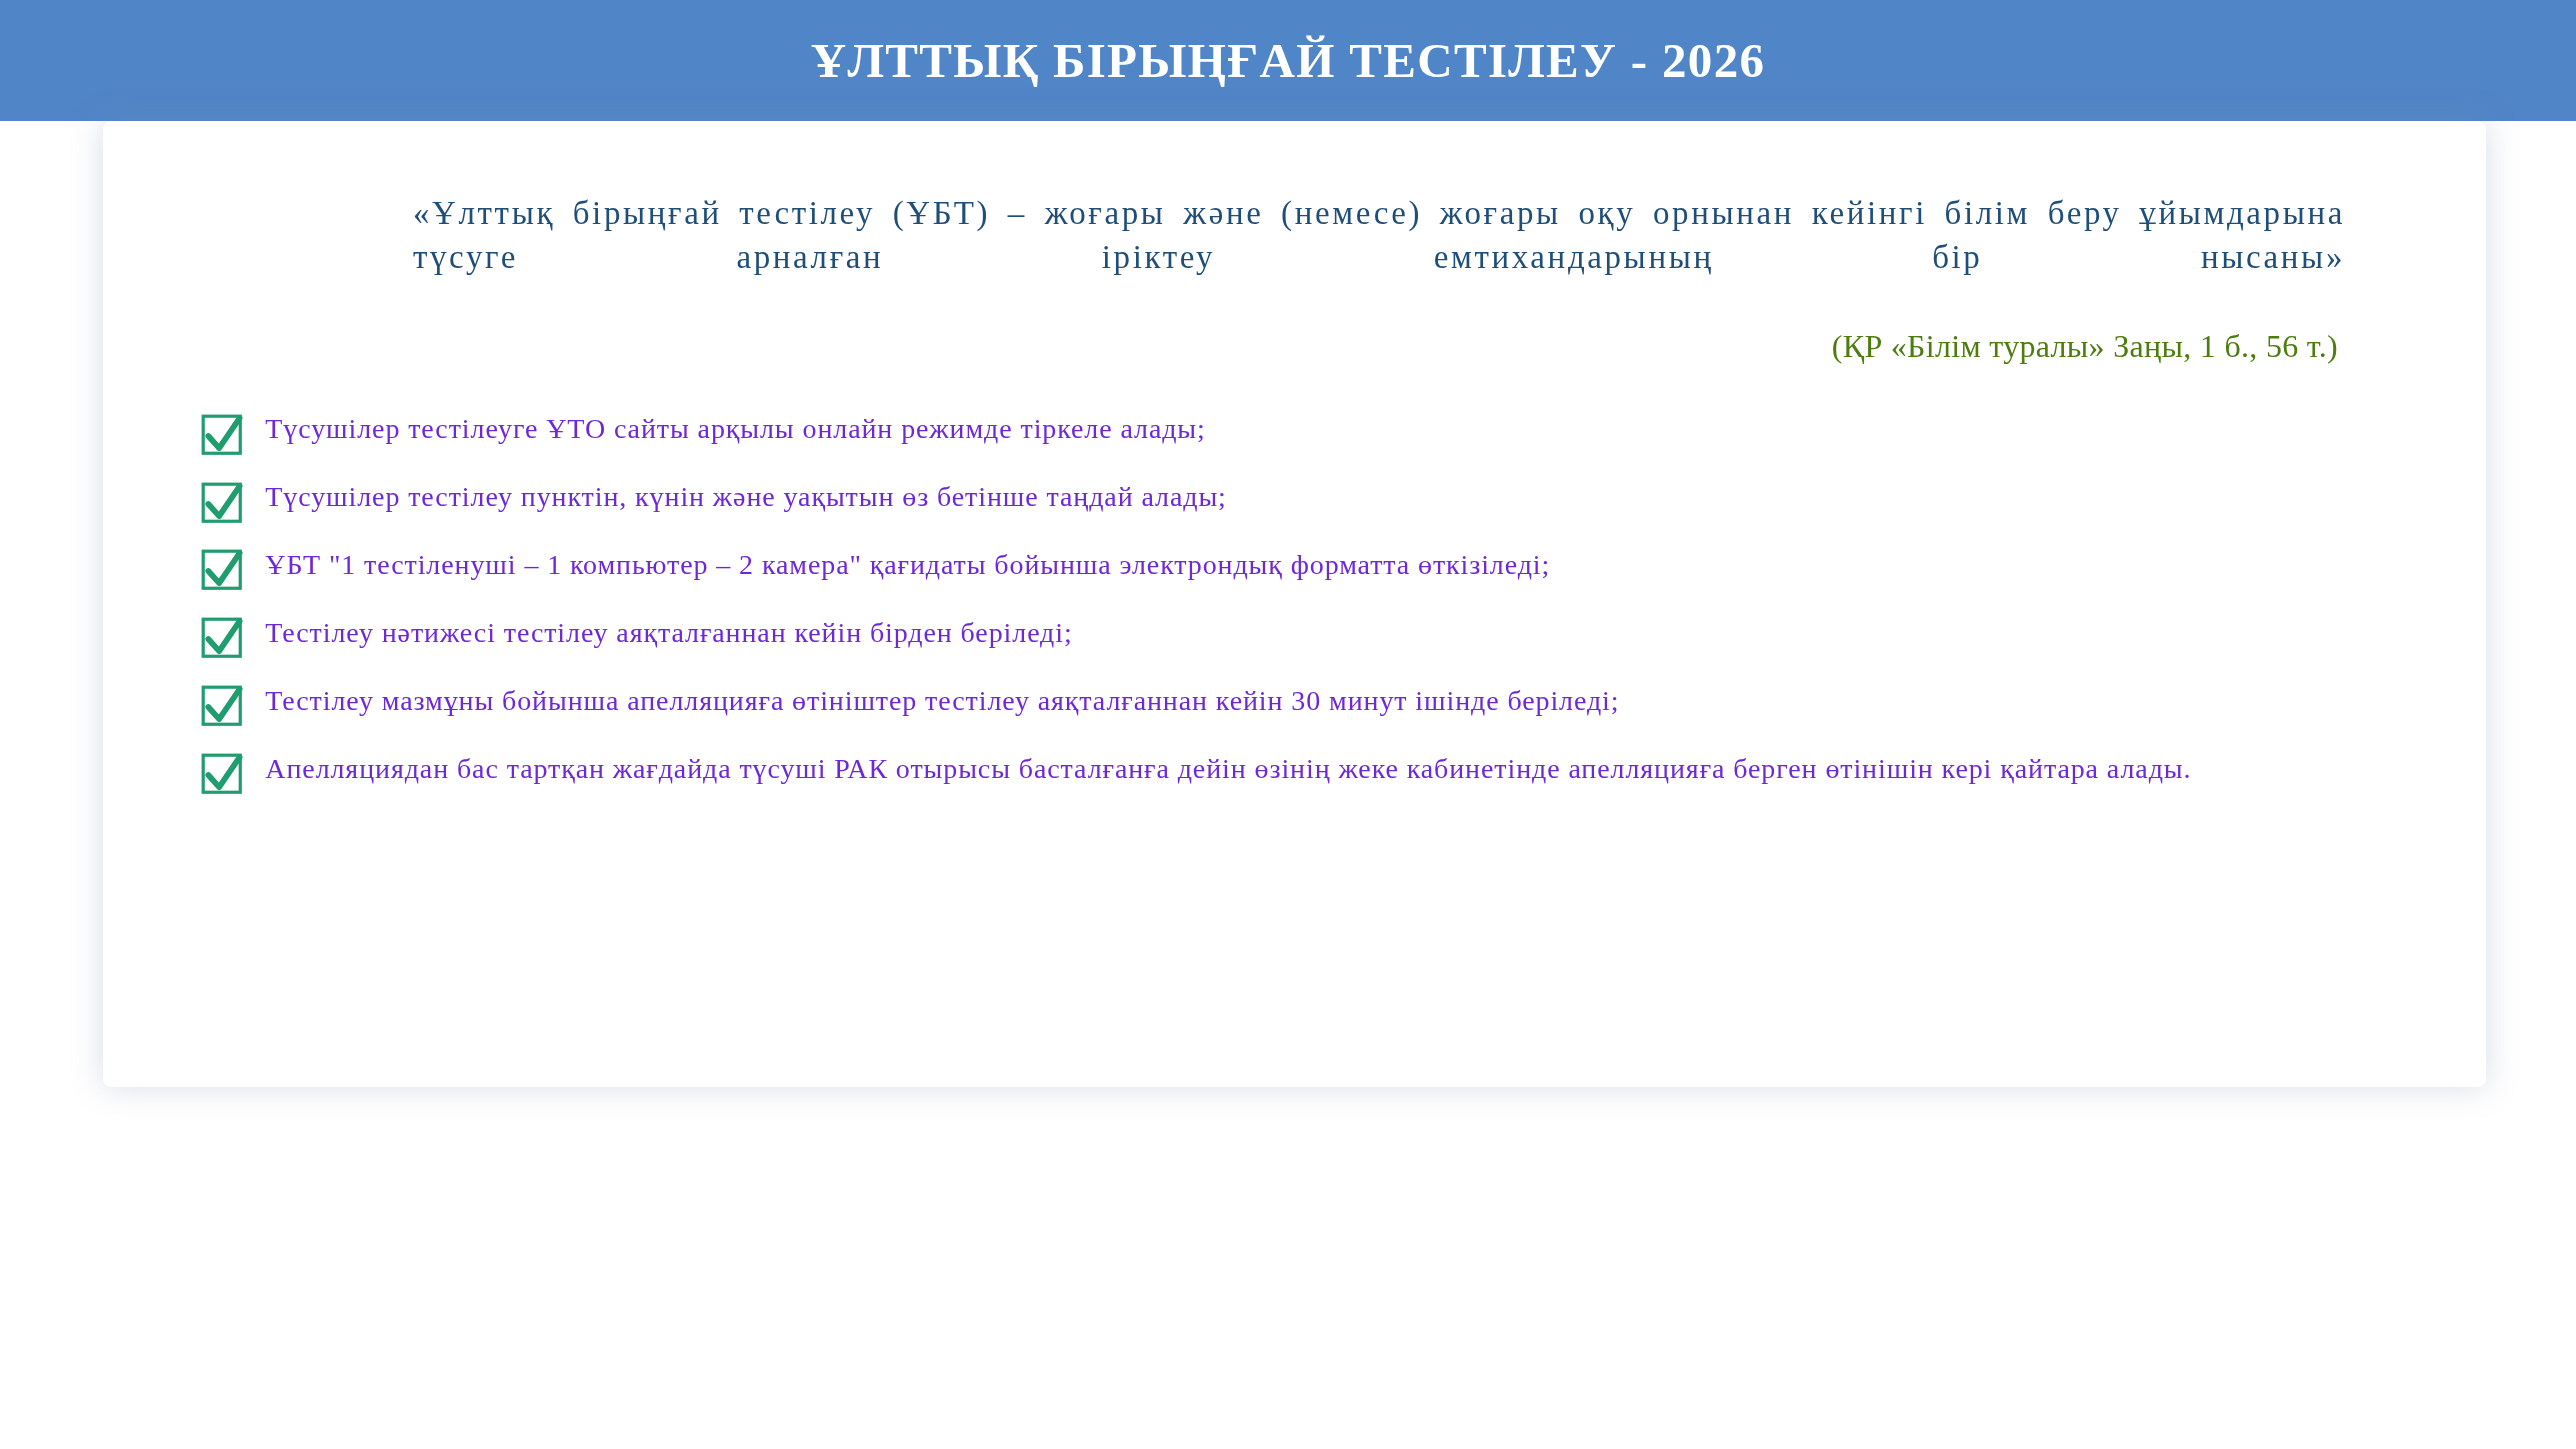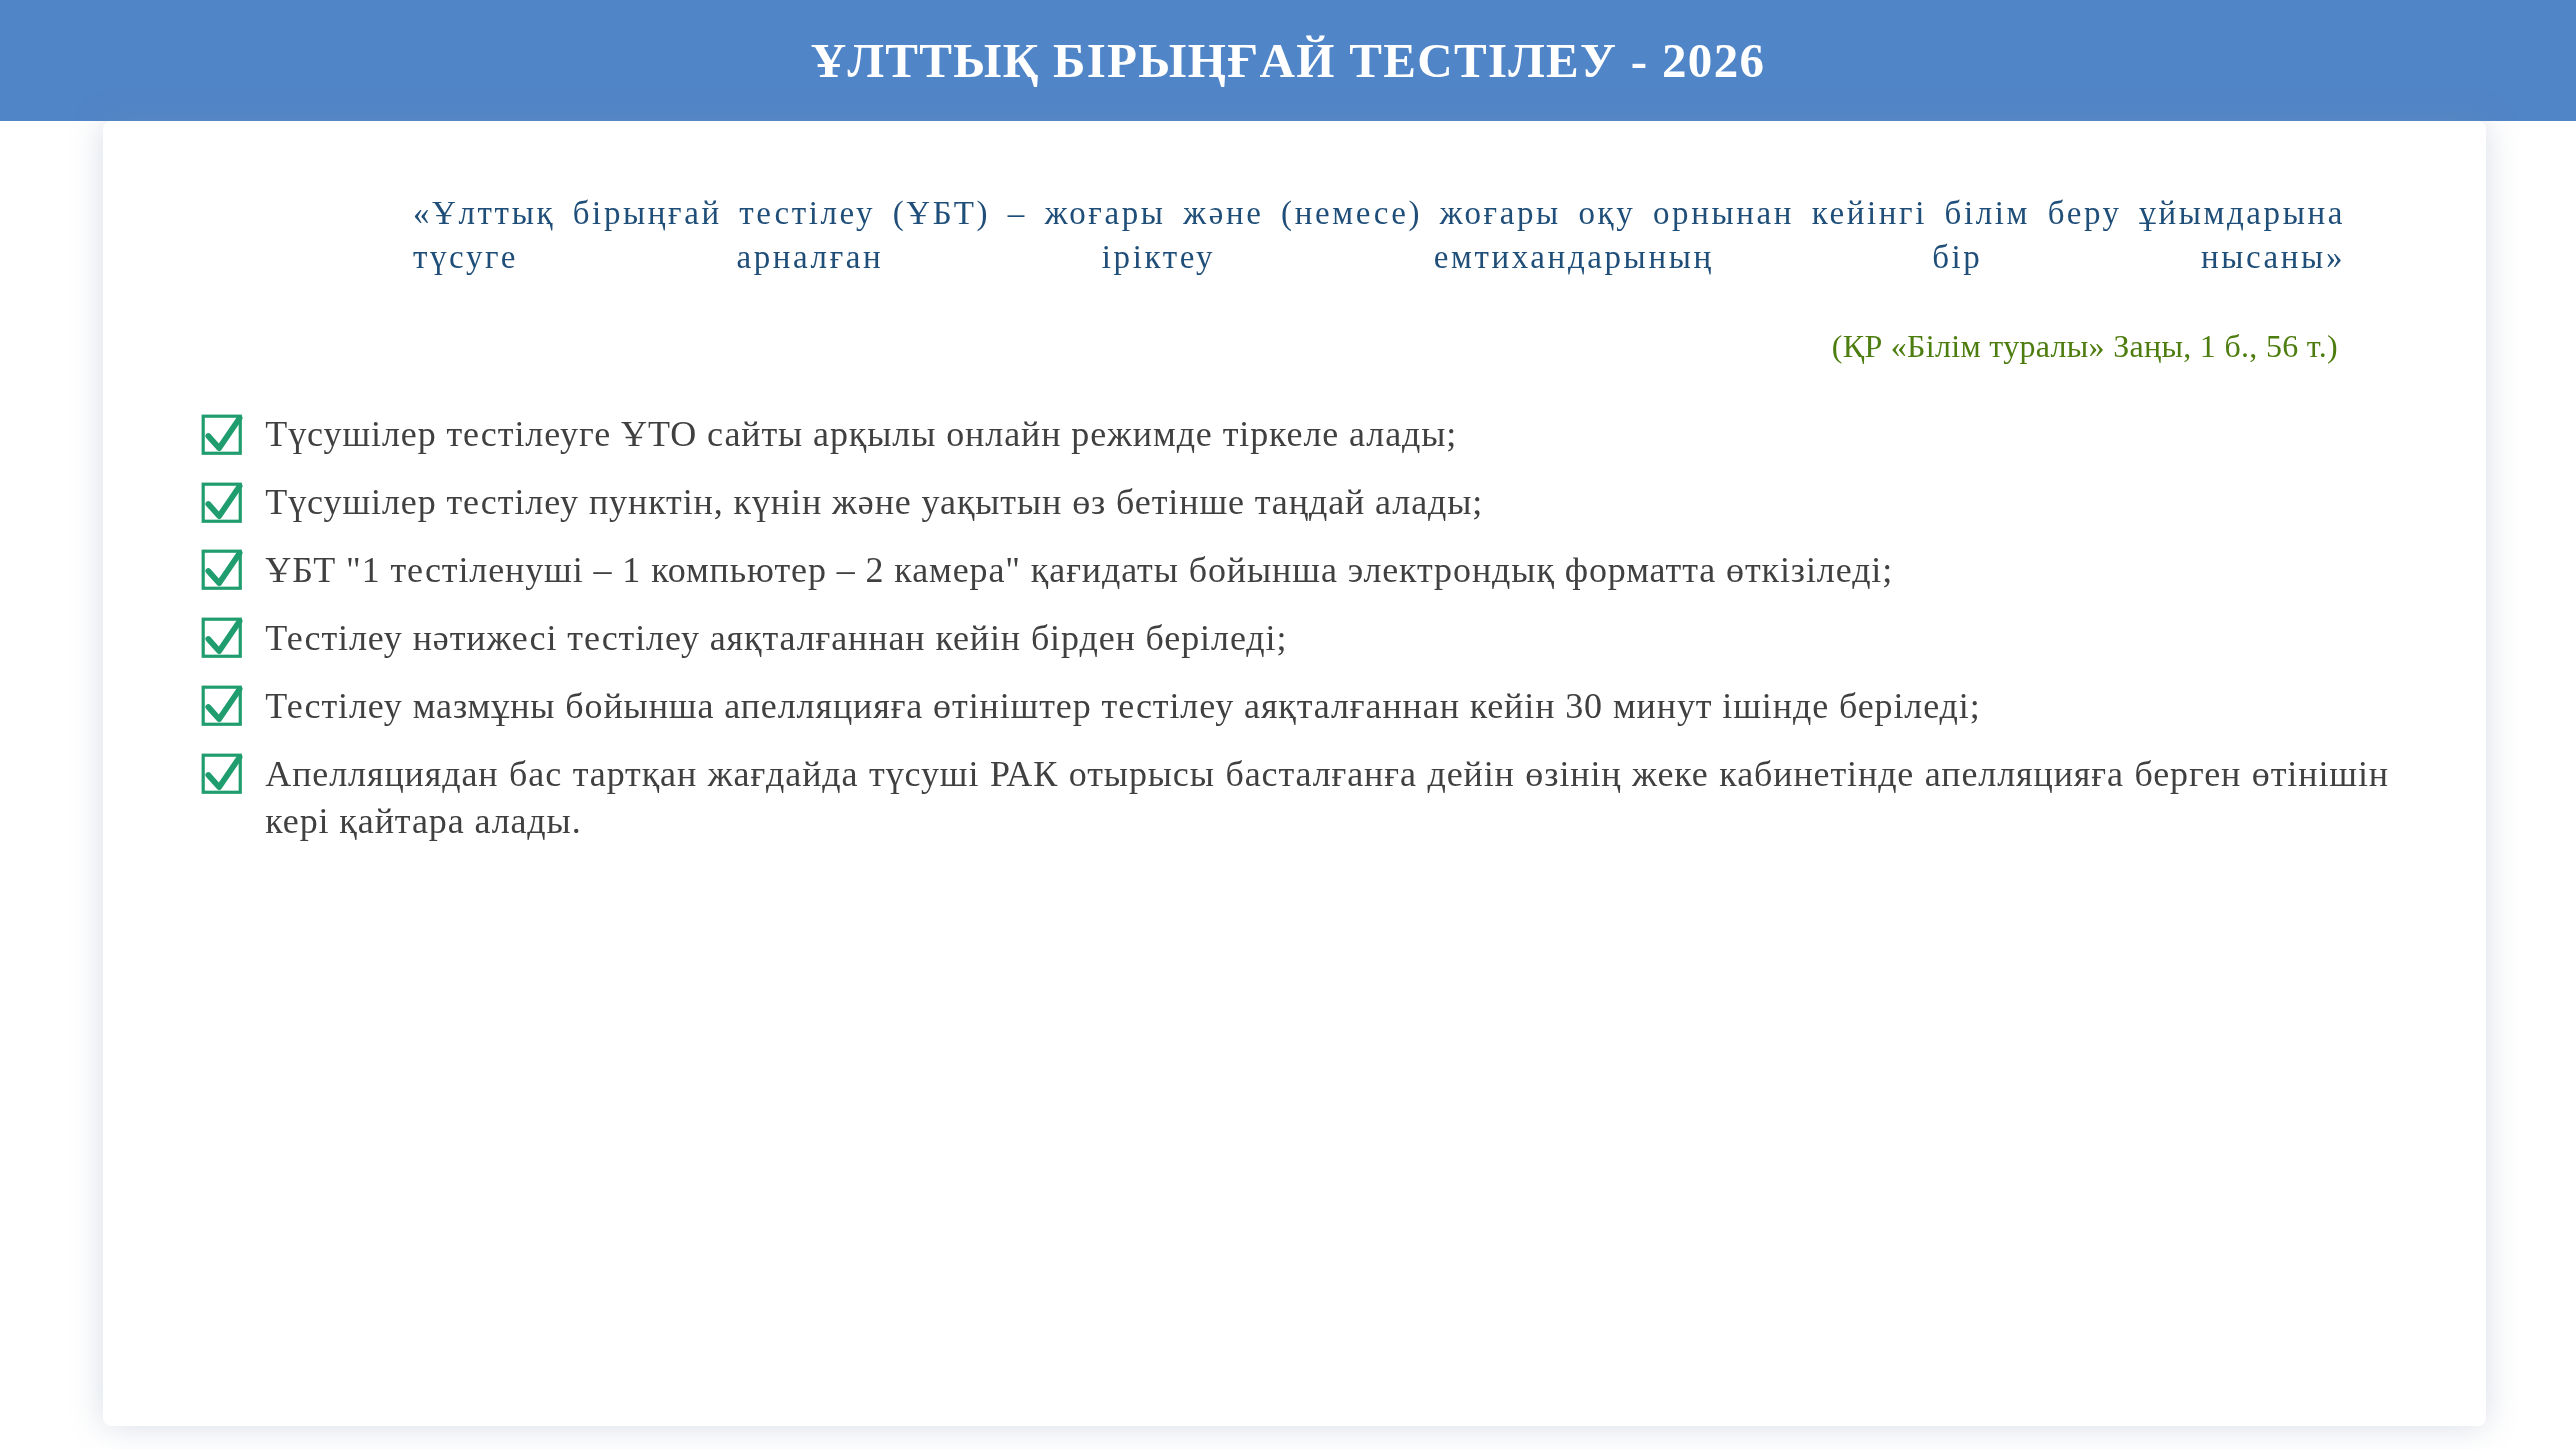--- a/index.html
+++ b/index.html
@@ -48,21 +48,21 @@
     text-align: right;
     white-space: nowrap;
   }
 
   
   .card {
     position: absolute;
     top: 121px;
     left: 103px;
     width: 2383px;
-    height: 1305px;
+    height: 966px;
     background: #ffffff;
     border-radius: 8px;
     box-shadow: 0 0 33px rgba(120, 140, 170, 0.30);
     box-sizing: border-box;
     padding: 71px 97px 39px 97px;
   }
 
   
   .quote {
     color: #1f4e79;
@@ -103,23 +103,23 @@
     margin-right: 19.3px;
     margin-top: 2.6px;
     position: relative;
   }
   .check-icon svg {
     display: block;
     width: 46px;
     height: 46px;
   }
   .bullet-text {
-    color: #404040;
-    font-family: "Liberation Serif", serif;
-    font-size: 36px;
+    color: #6d28d9;
+    font-family: "Liberation Serif", serif;
+    font-size: 28px;
     line-height: 1.30;
     letter-spacing: 0.9px;
     text-align: justify;
     flex: 1 1 auto;
     padding-top: 1.3px;
   }
   .bullet-text.justify-full {
     text-align: justify;
   }
   .bullet-row:last-child {

